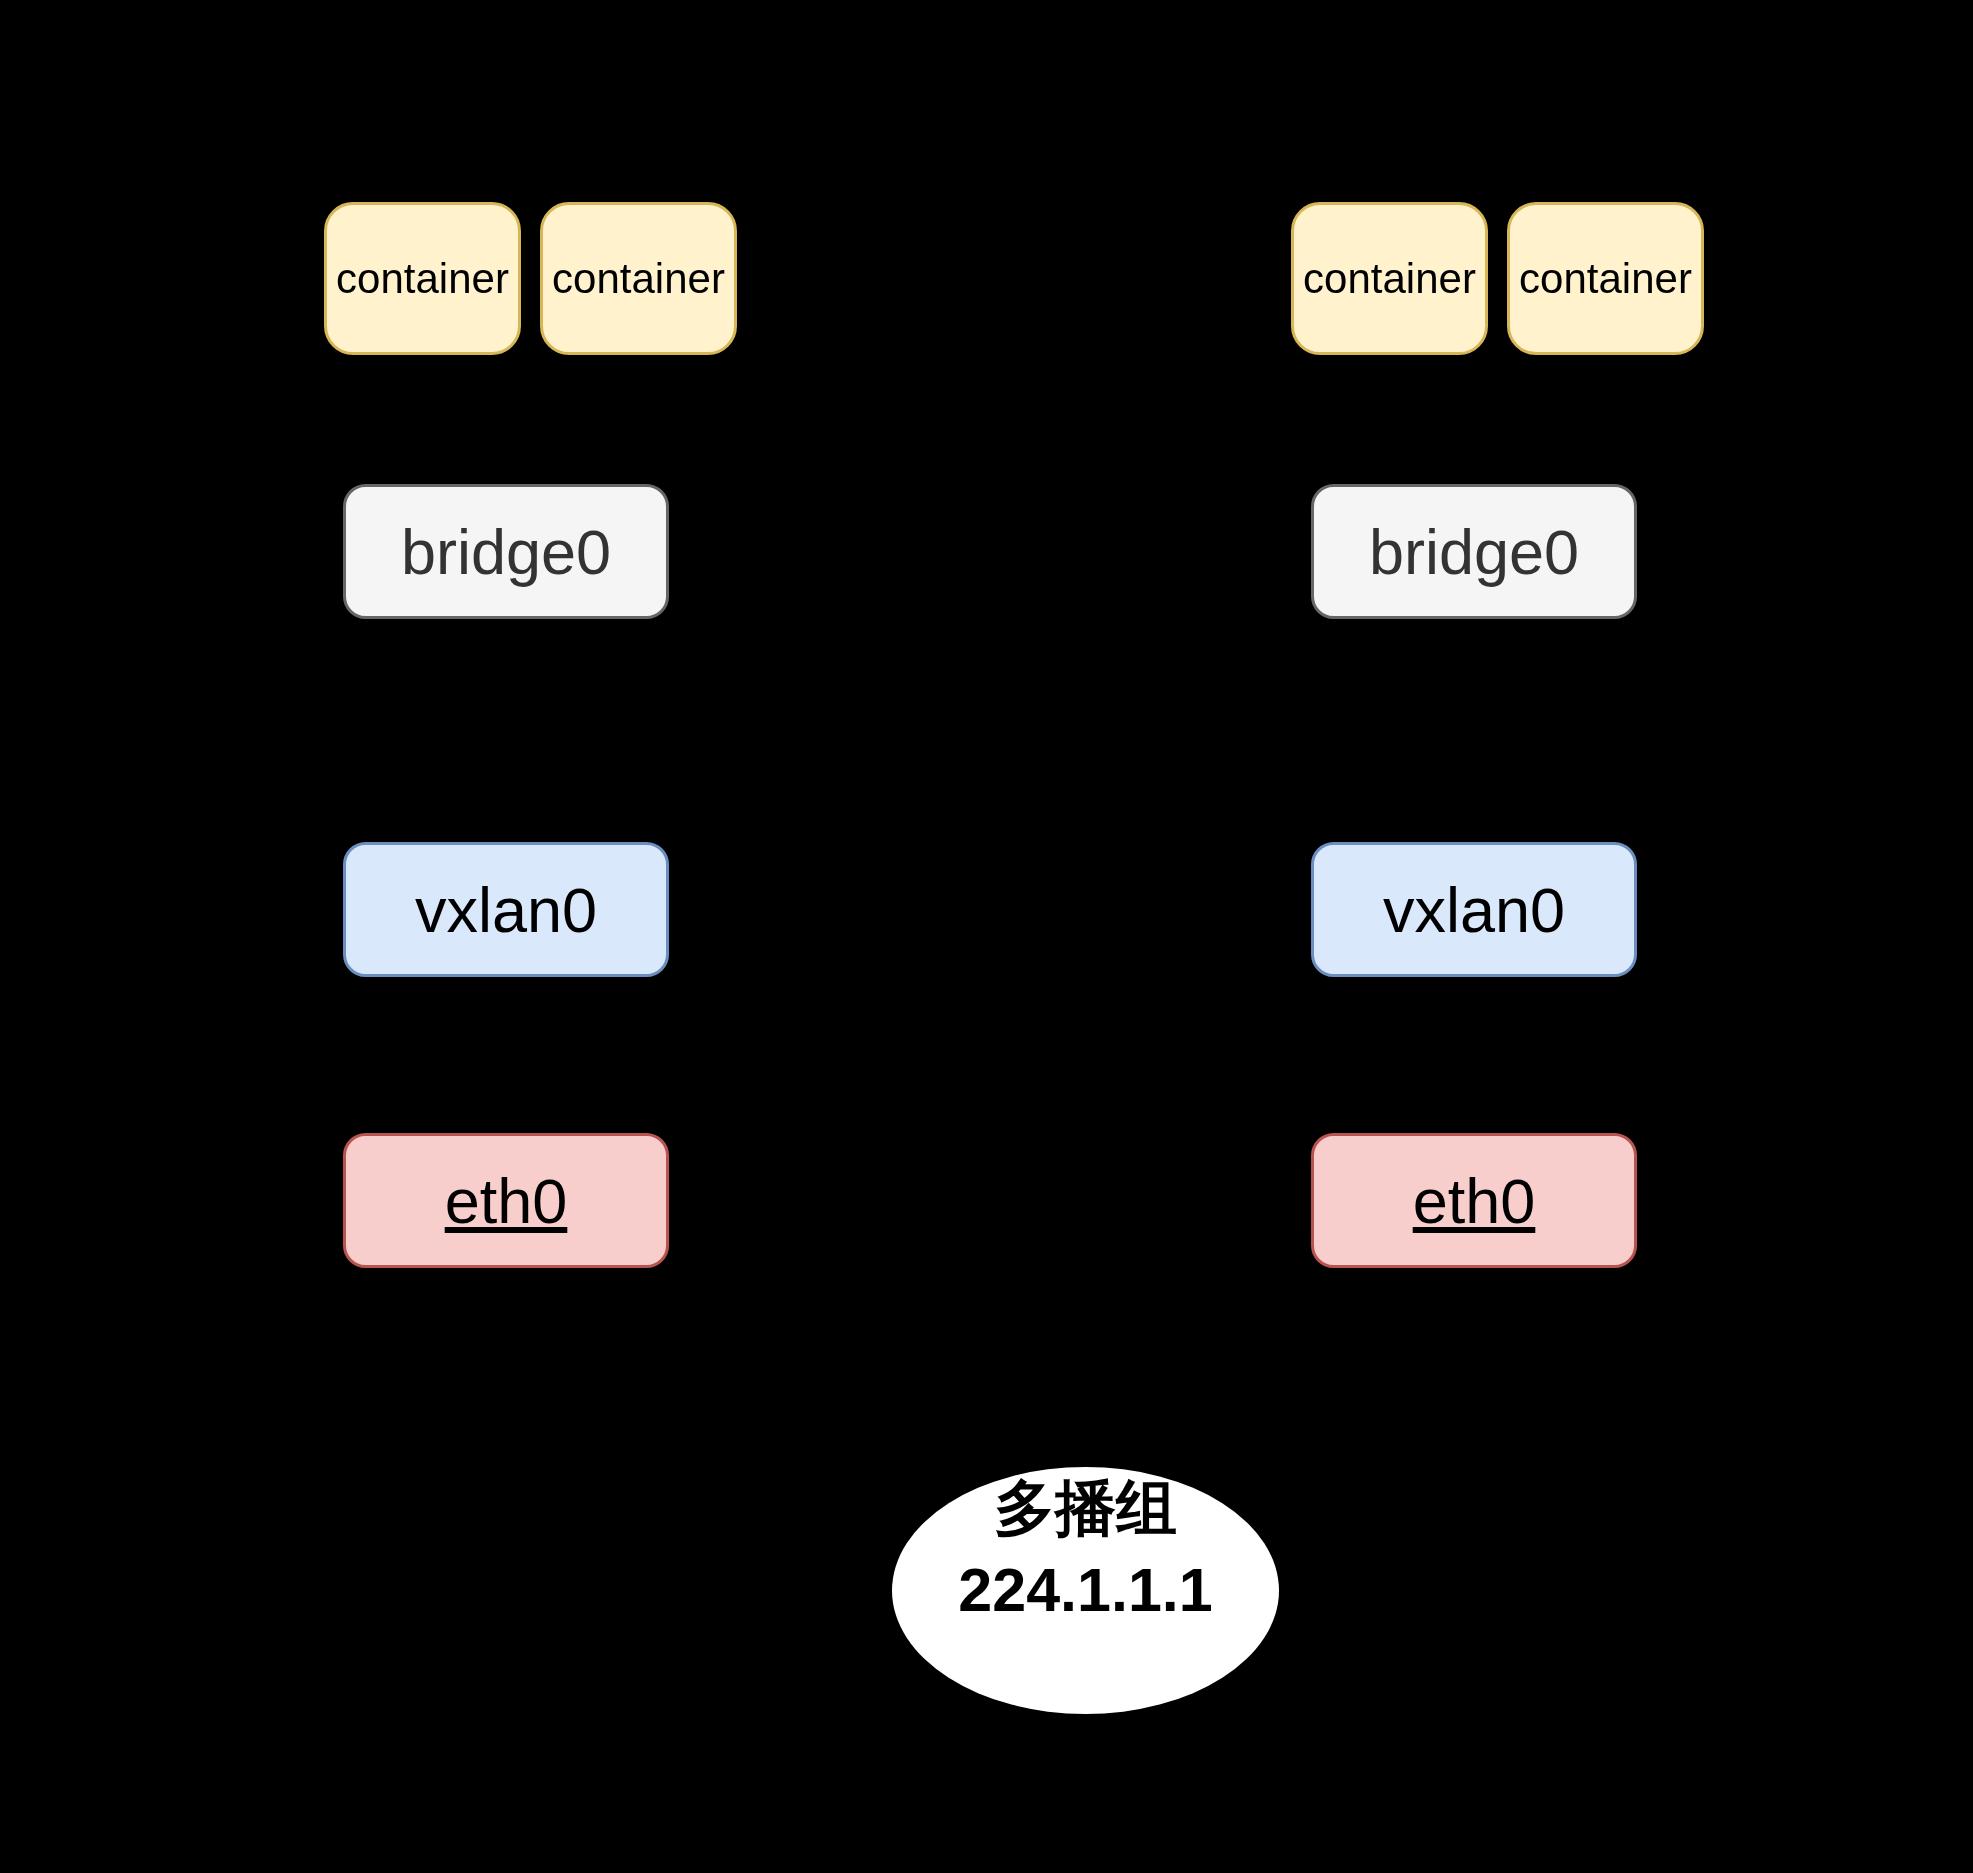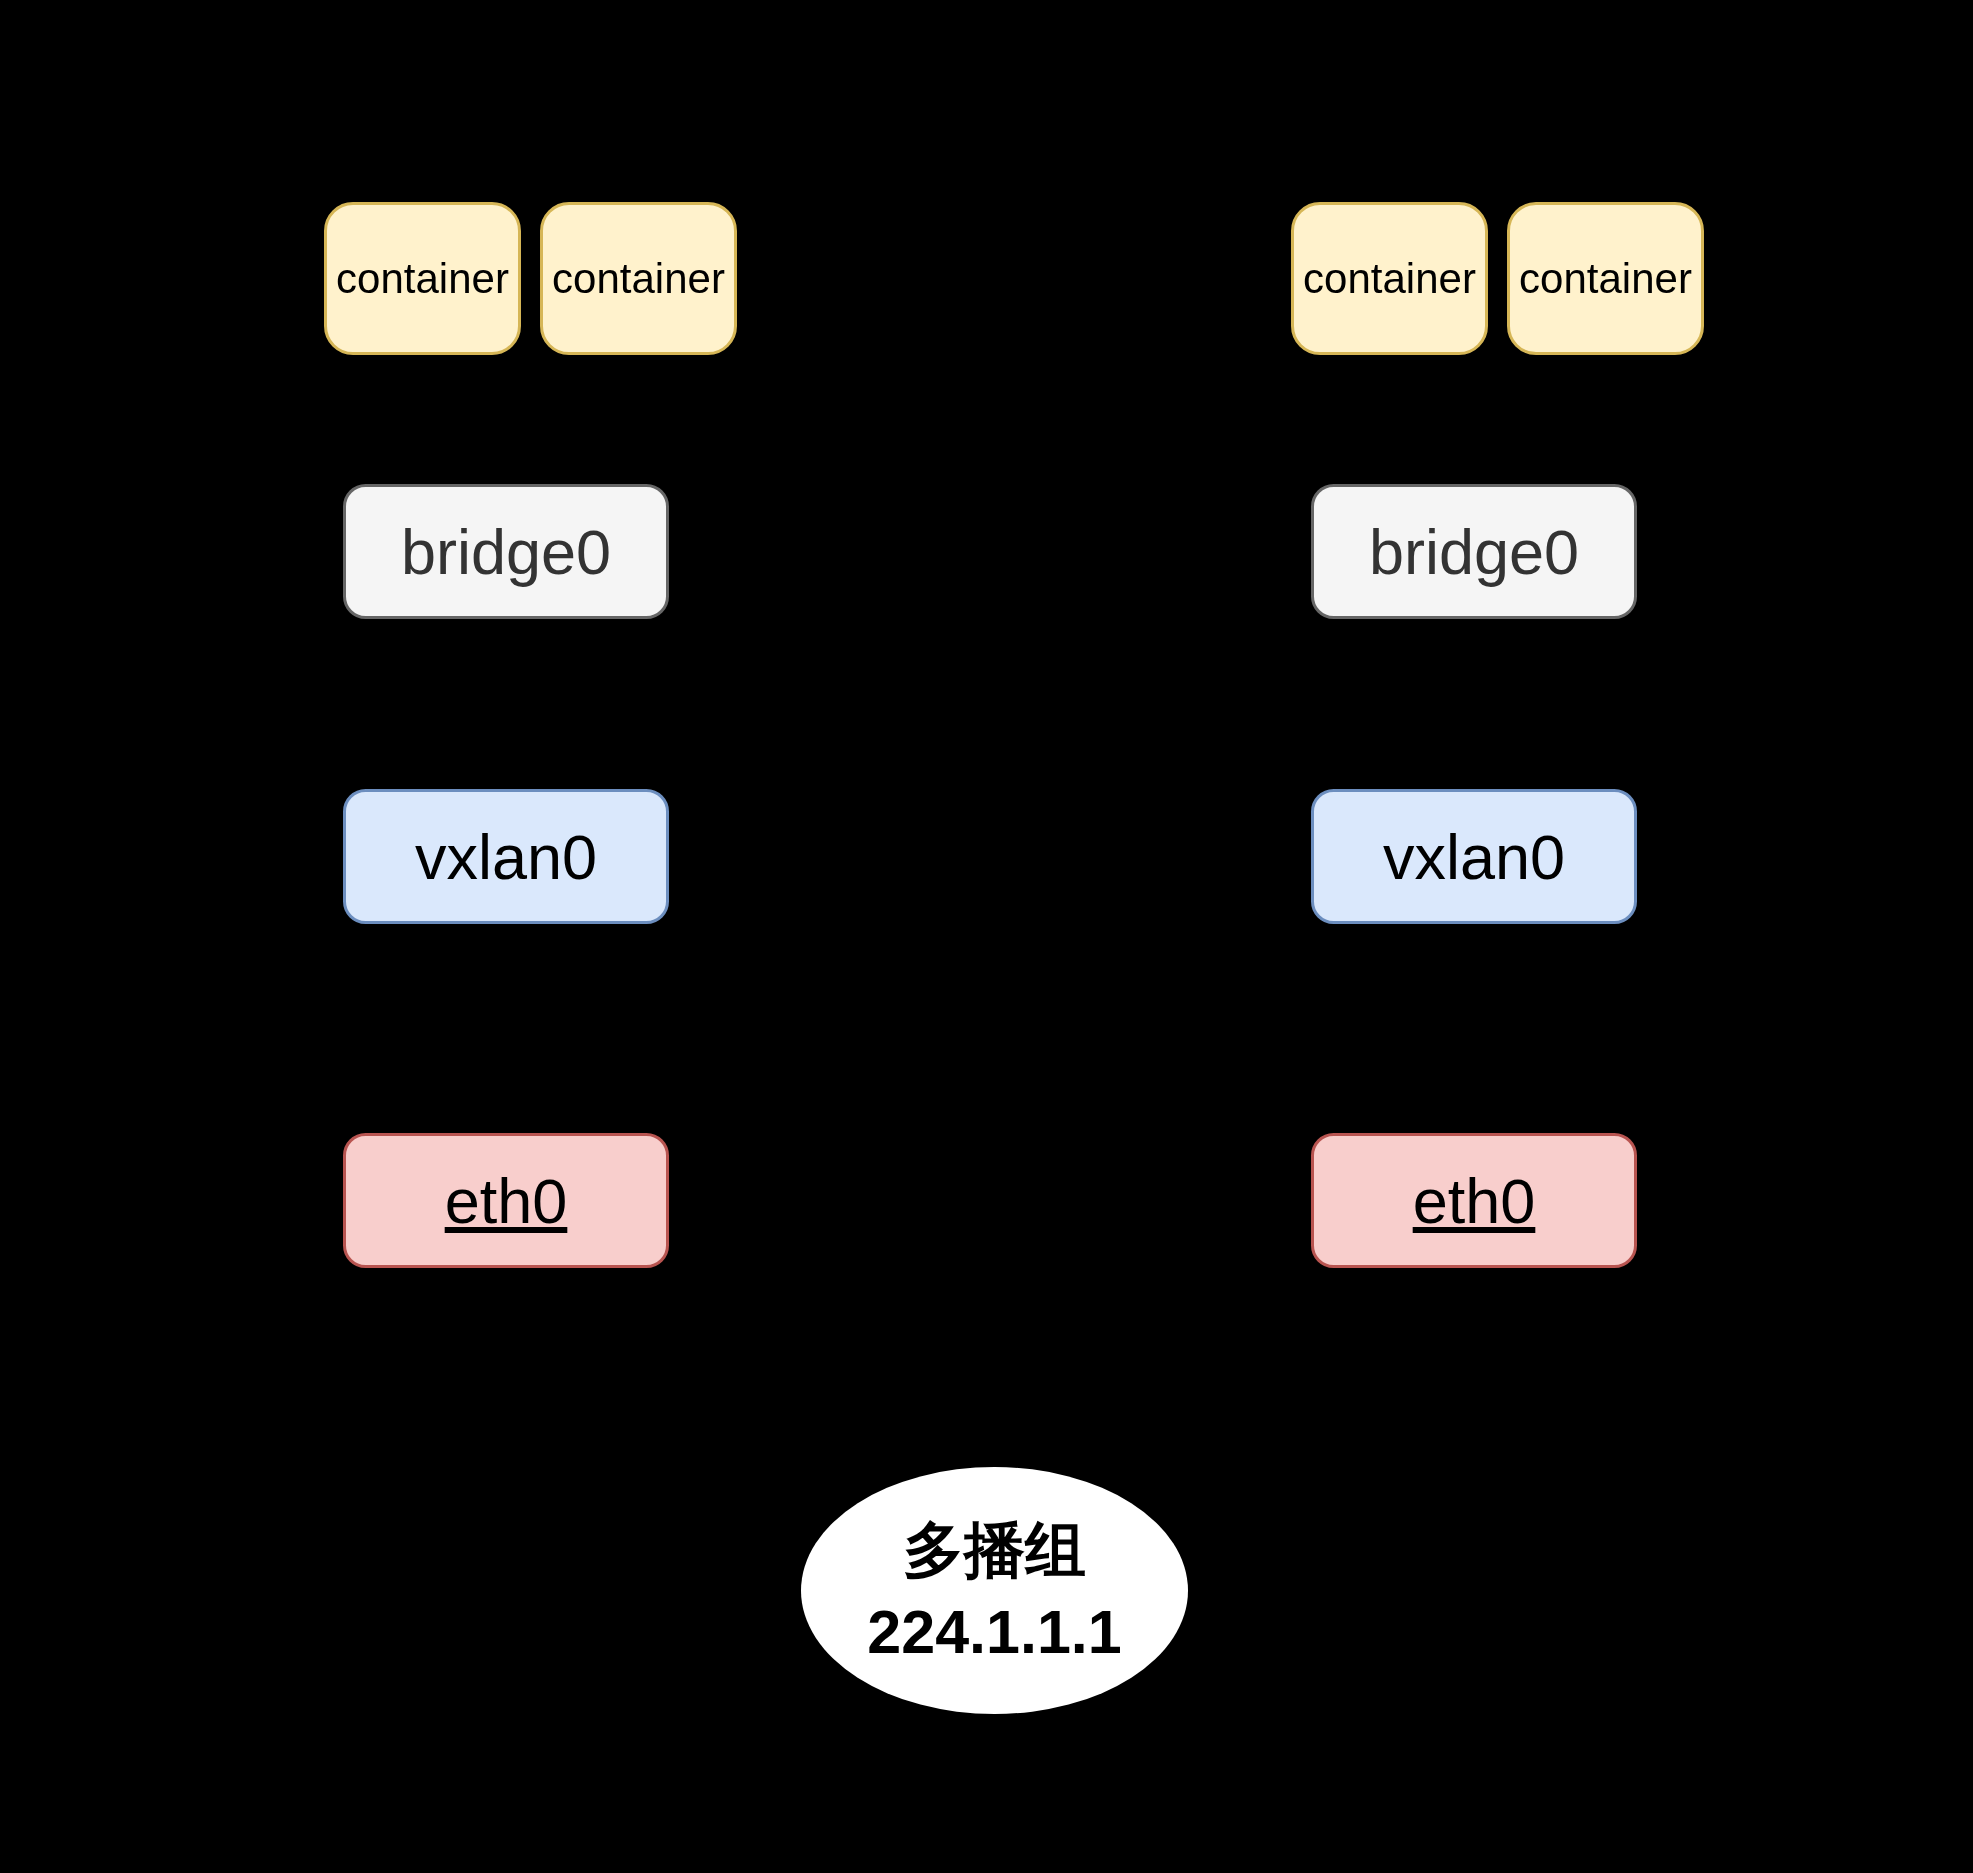--- a/index.html
+++ b/index.html
@@ -62,43 +62,43 @@
   }
   .pos-col-left  { left: 343px; }
   .pos-col-right { left: 1311px; }
   .bridge-node {
     top: 484px;
     background: var(--bridge-fill);
     border: 3.2px solid var(--bridge-stroke);
     color: var(--bridge-text);
   }
   .vxlan-node {
-    top: 789px;
+    top: 842px;
     background: var(--vxlan-fill);
     border: 3.2px solid var(--vxlan-stroke);
   }
   .eth-node {
     top: 1133px;
     background: var(--eth-fill);
     border: 3.2px solid var(--eth-stroke);
     text-decoration: underline;
   }
   
   .multicast-ellipse {
     position: absolute;
-    left: 801px;
+    left: 892px;
     top: 1467px;
     width: 387px;
     height: 247px;
     background: var(--ellipse-fill);
     border-radius: 50%;
     display: flex;
     flex-direction: column;
     align-items: center;
-    justify-content: center;
+    justify-content: flex-start;
     color: var(--ellipse-text);
     font-weight: bold;
     font-size: 61px;
     line-height: 82px;
     text-align: center;
     white-space: nowrap;
   }
 </style>
 </head>
 <body>

